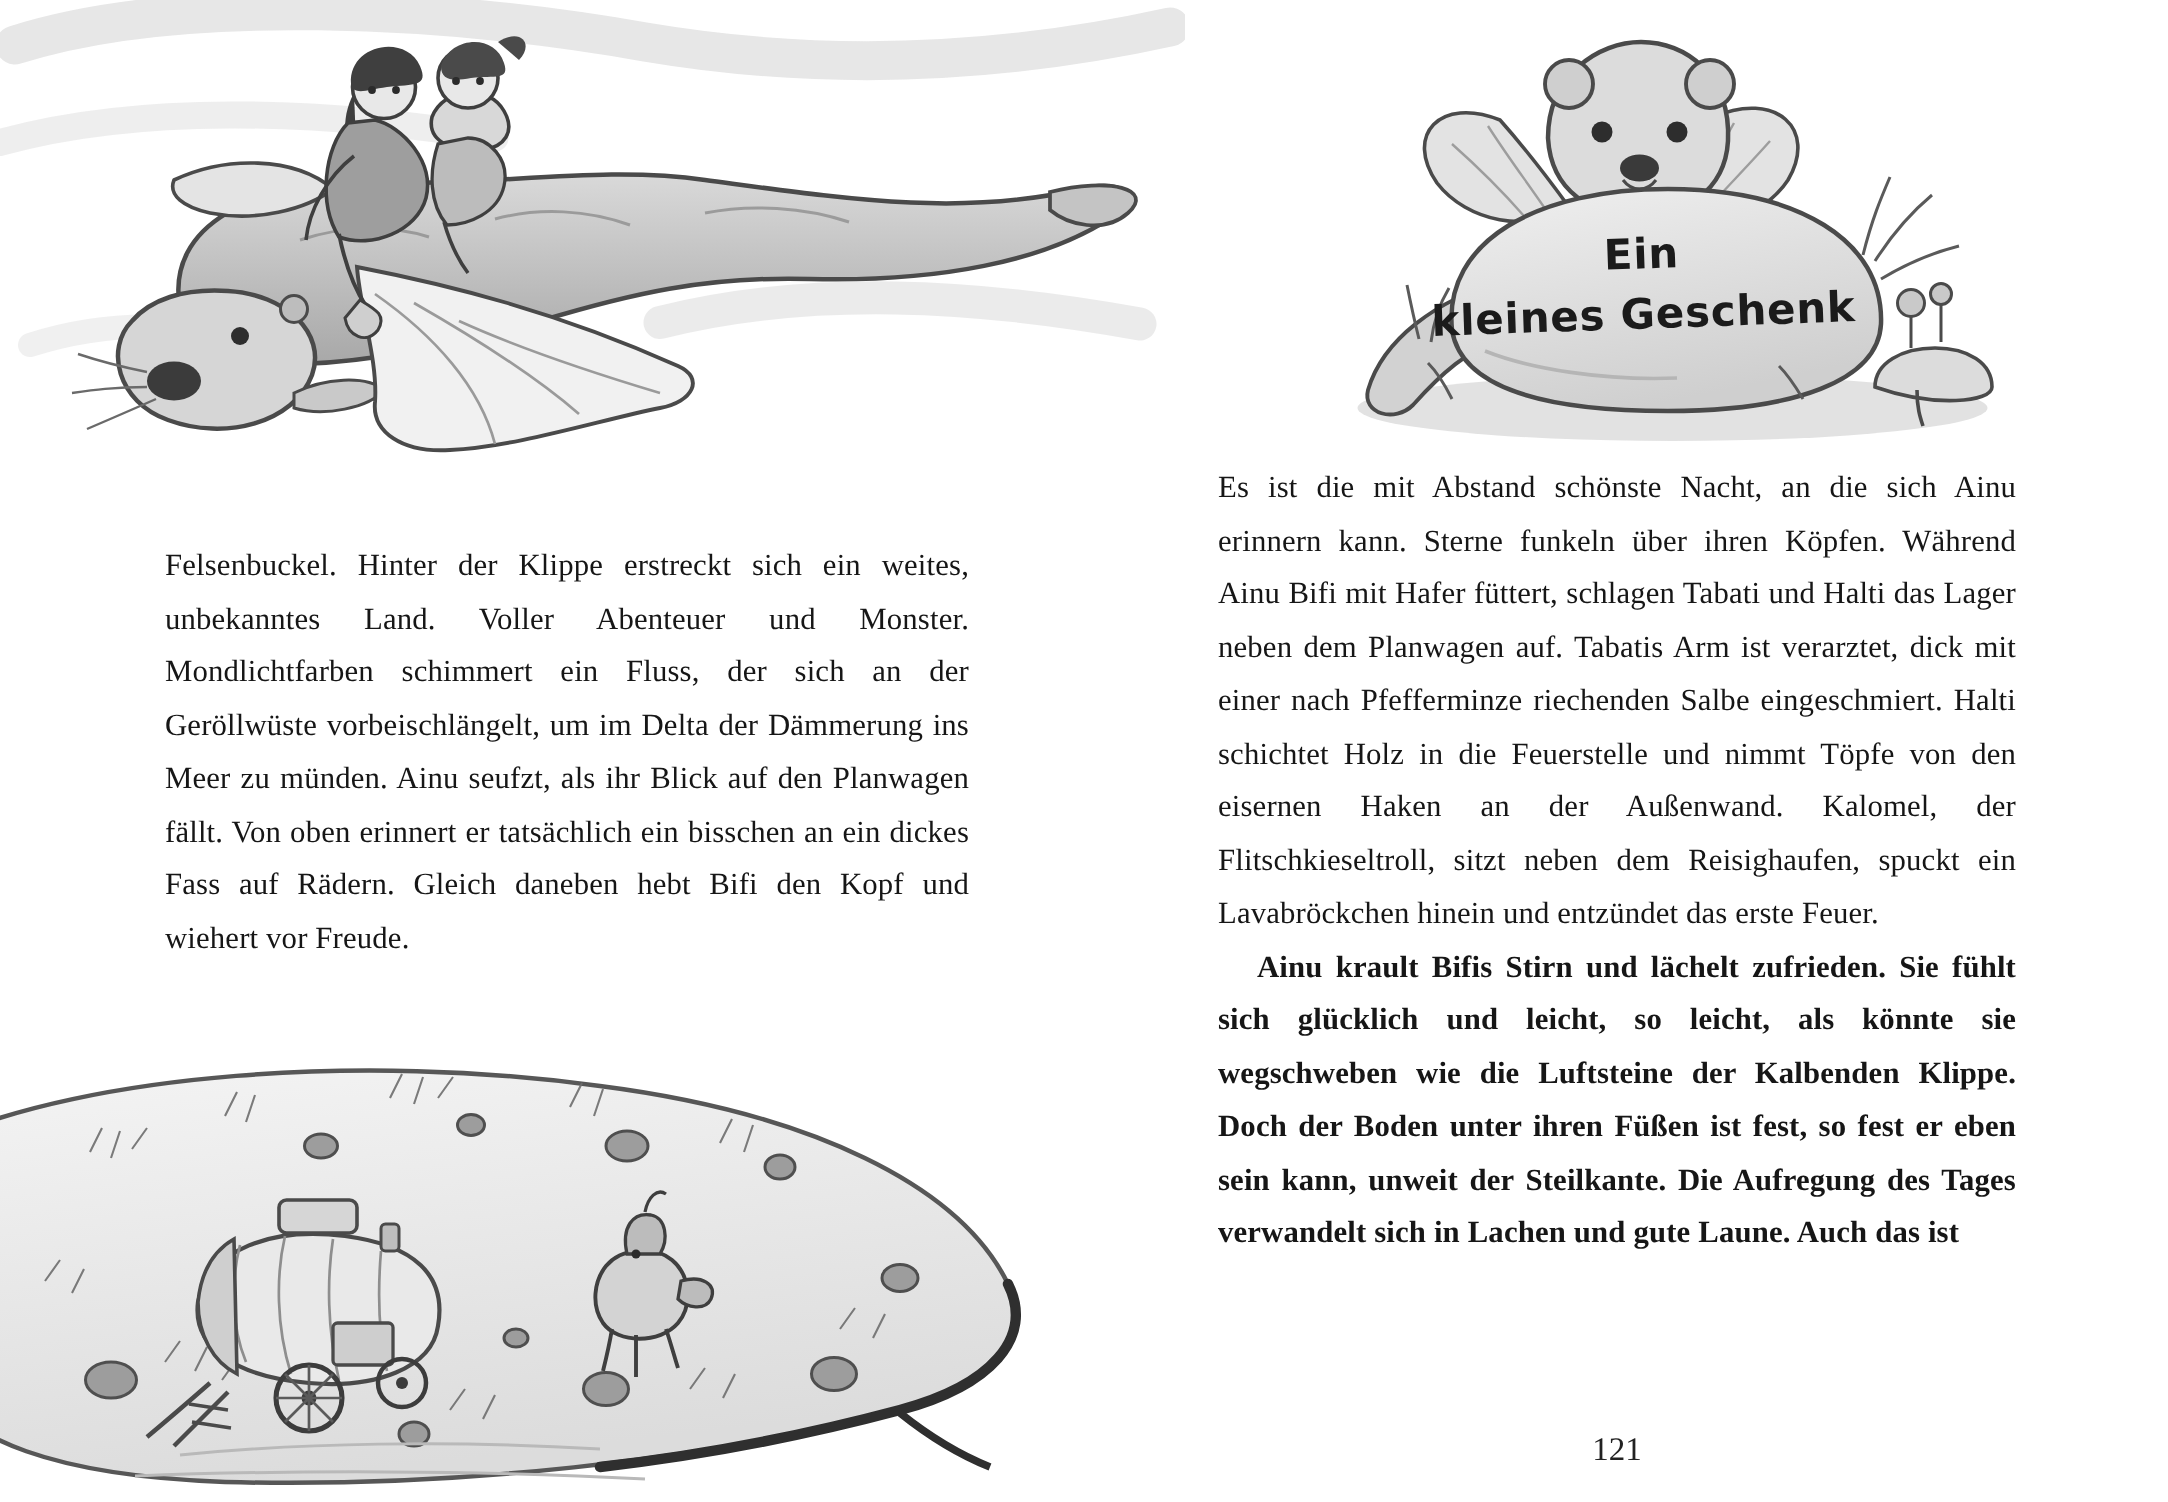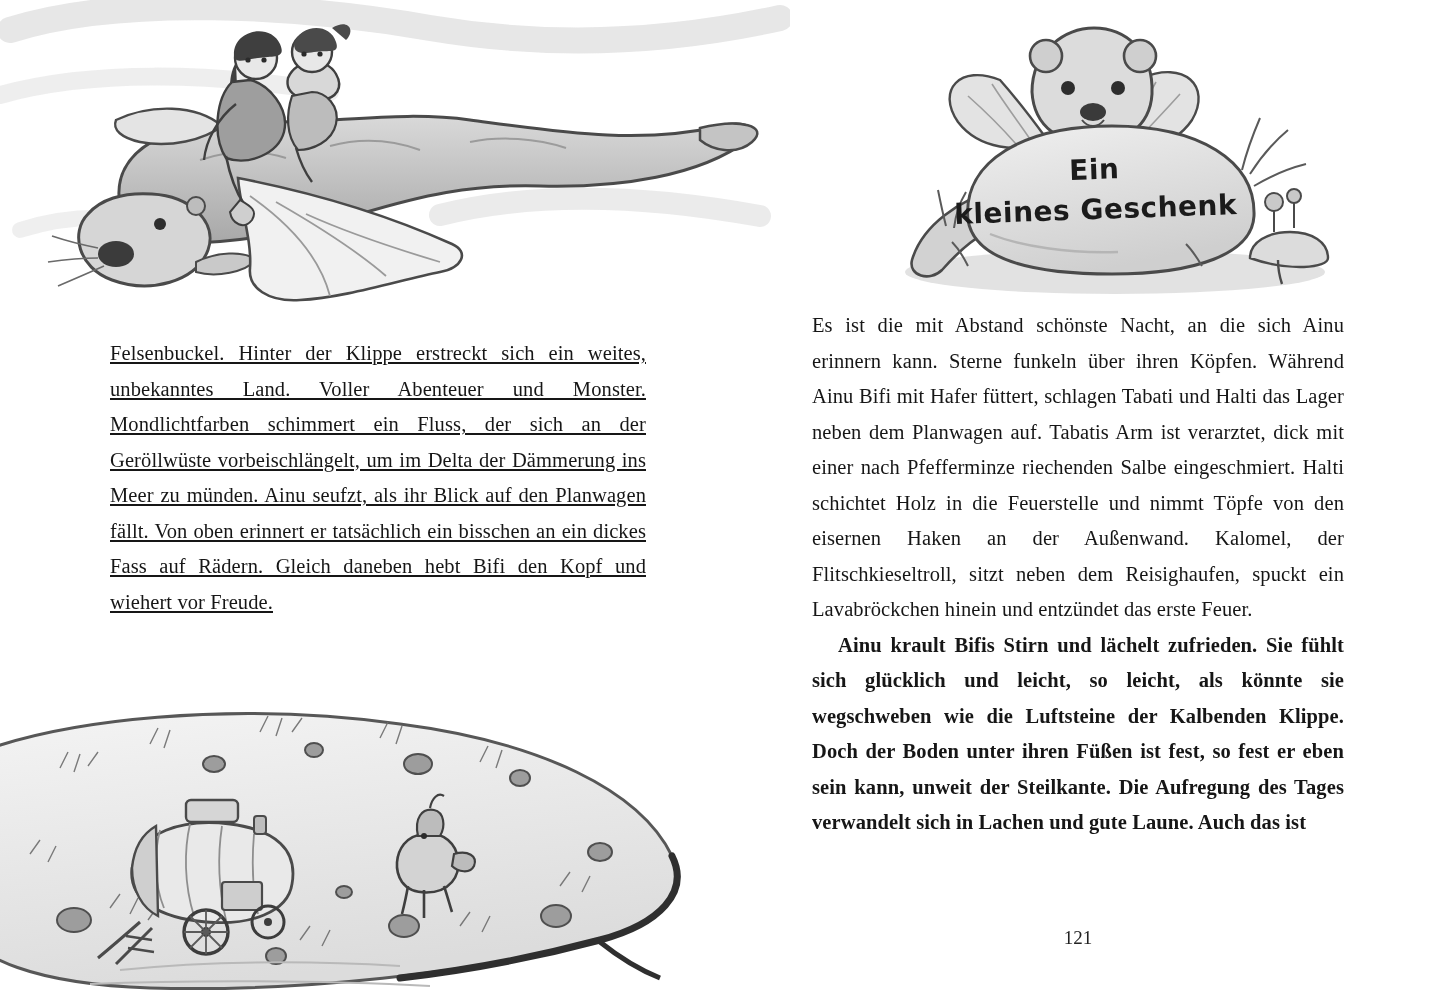--- a/index.html
+++ b/index.html
@@ -33,40 +33,39 @@
     margin: 0;
   }
   .body-text p.indent {
     text-indent: 26px;
     font-weight: bold;
   }
 
   
   #left-column {
     left: 110px;
-    top: 336px;
+    top: 360px;
     width: 536px;
-    text-decoration: underline;
   }
 
   
   #right-column {
     left: 812px;
     top: 308px;
     width: 532px;
   }
 
   .page-number {
     position: absolute;
     left: 812px;
     width: 532px;
-    top: 927px;
+    top: 953px;
     text-align: center;
     font-family: "Liberation Serif", serif;
-    font-size: 19px;
+    font-size: 22px;
     color: #222;
   }
 
   
   .illus {
     position: absolute;
     pointer-events: none;
   }
   #illus-otter-riders {
     left: 0px;

